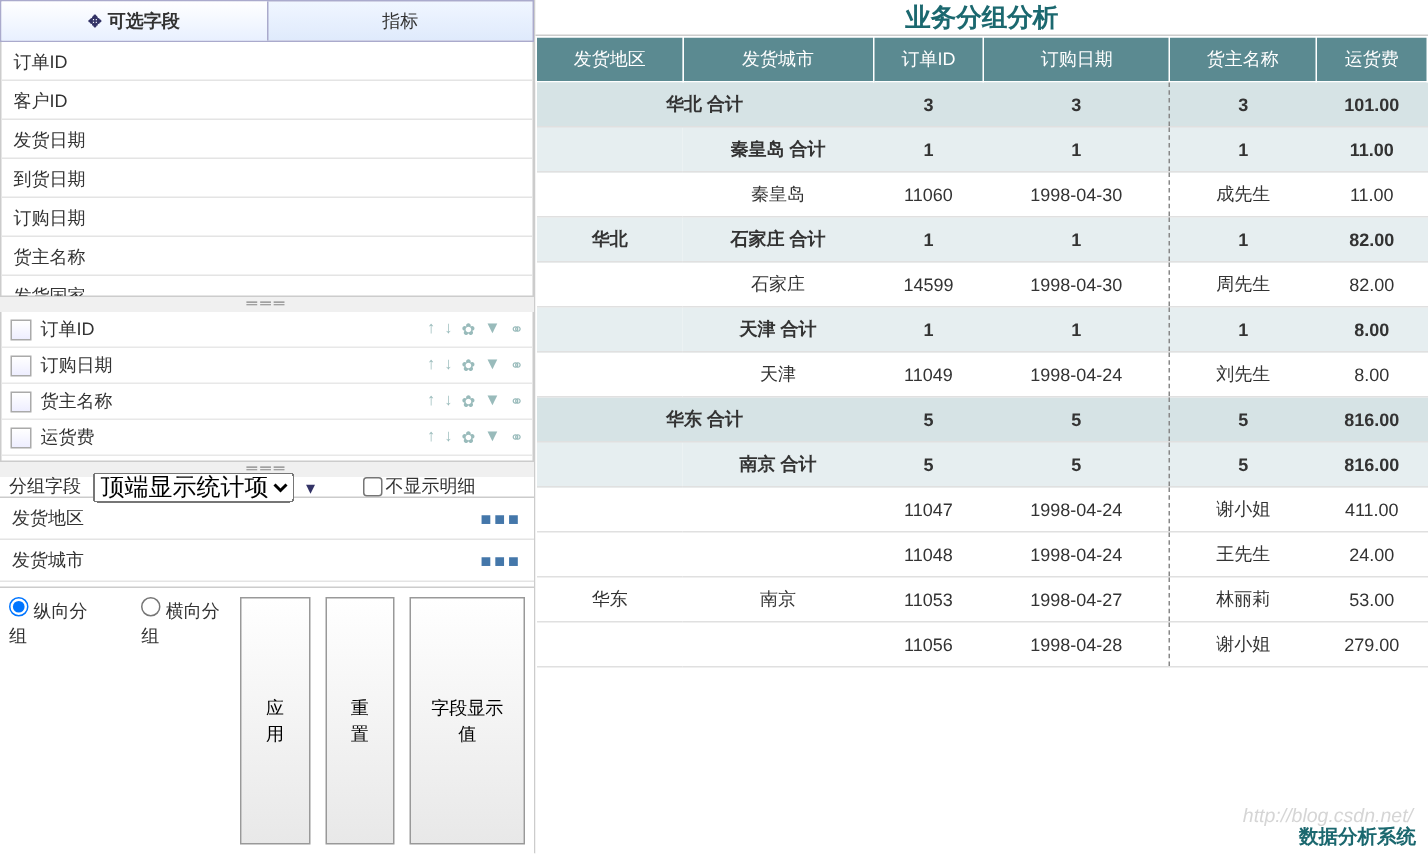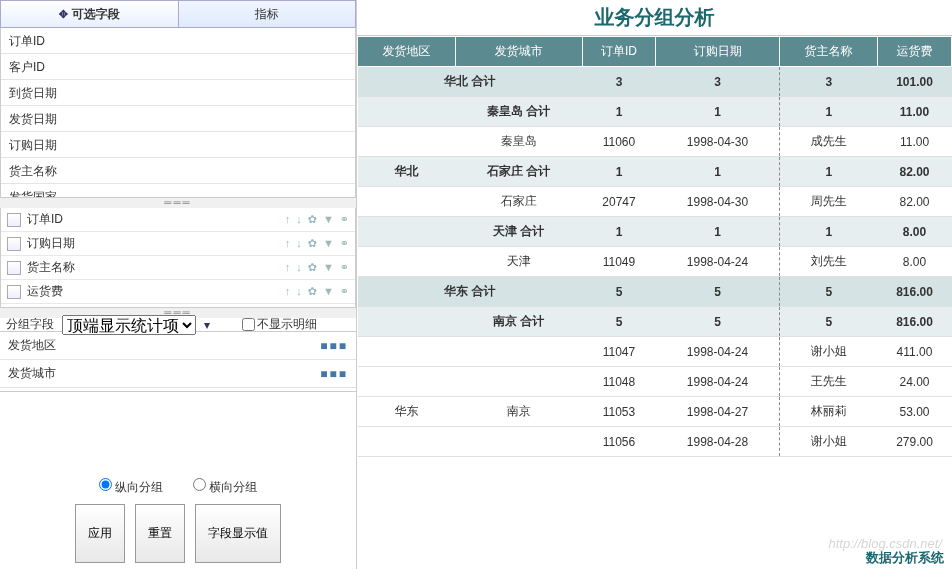--- a/index.html
+++ b/index.html
@@ -34,27 +34,27 @@
 
 .grpheader { height: 14px; display: flex; align-items: center; padding: 0 6px; border-bottom: 1px solid #ccc; gap: 8px; }
 .grpheader select { font-size: 16px; height: 20px; }
 .grpheader label { display: flex; align-items: center; gap: 2px; padding-left: 24px; }
 .grplist { flex: 0 0 60px; border-bottom: 1px solid #ccc; overflow-y: auto; }
 .grprow { height: 28px; display: flex; align-items: center; padding: 0 8px; border-bottom: 1px solid #e4e4e4; }
 .grprow .nm { flex: 1; }
 .grprow .blue { color: #47a; letter-spacing: 2px; font-weight: bold; cursor: pointer; }
 
 
-.bottom { flex: 1; display: flex; flex-direction: column; justify-content: flex-end; padding: 6px; gap: 8px; }
+.bottom { flex: 1; display: flex; flex-direction: row; justify-content: flex-end; padding: 6px; gap: 8px; }
 .radiorow { display: flex; justify-content: center; gap: 30px; }
 .btnrow { display: flex; justify-content: center; gap: 10px; }
 .btnrow button { font-size: 12px; padding: 20px 12px; border: 1px solid #999; background: linear-gradient(#fff,#e8e8e8); cursor: pointer; }
 
 
-.rtitle { height: 36px; display: flex; justify-content: center; align-items: center; color: #1b686f; font-size: 20px; font-weight: bold; border-bottom: 1px solid #ccc; text-align: center; }
+.rtitle { height: 24px; display: flex; justify-content: center; align-items: center; color: #1b686f; font-size: 17px; font-weight: bold; border-bottom: 1px solid #ccc; text-align: center; }
 .tablewrap { flex: 1; overflow: auto; position: relative; }
 table { border-collapse: collapse; width: 100%; }
 th { background: #5b8a91; color: #fff; font-weight: normal; height: 30px; border: 1px solid #fff; font-size: 12px; }
 td { height: 30px; text-align: center; border-bottom: 1px solid #e0e0e0; font-size: 12px; }
 tr.shade td { background: #d6e3e5; font-weight: bold; }
 tr.shade2 td { background: #e6eef0; font-weight: bold; }
 .dashcol { border-left: 1px dashed #888; }
 .footer-r { position: absolute; bottom: 2px; right: 8px; color: #1b686f; font-size: 13px; font-weight: bold; }
 .watermark { position: absolute; bottom: 18px; right: 10px; color: rgba(150,150,150,0.4); font-size: 13px; font-style: italic; pointer-events: none; }
 
@@ -73,22 +73,22 @@
           <span class="move-icon">✥</span>
           <span>可选字段</span>
         </div>
       <div class="tab">
           <span>指标</span>
         </div>
     </div>
     <div class="fieldlist" id="fieldlist">
         <div class="row">订单ID</div>
         <div class="row">客户ID</div>
+        <div class="row">发货日期</div>
         <div class="row">到货日期</div>
-        <div class="row">发货日期</div>
         <div class="row">订购日期</div>
         <div class="row">货主名称</div>
         <div class="row">发货国家</div>
       </div>
     <div class="drag-handle">═══</div>
 
     <div class="deflist" id="deflist">
         <div class="defrow">
           <span class="ic"></span>
           <span class="nm">订单ID</span>
@@ -211,21 +211,21 @@
               <td>华北</td>
               <td>石家庄 合计</td>
               <td>1</td>
               <td>1</td>
               <td class="dashcol">1</td>
               <td>82.00</td>
             </tr>
             <tr>
               <td></td>
               <td>石家庄</td>
-              <td>20747</td>
+              <td>14599</td>
               <td>1998-04-30</td>
               <td class="dashcol">周先生</td>
               <td>82.00</td>
             </tr>
             <tr class="shade2">
               <td></td>
               <td>天津 合计</td>
               <td>1</td>
               <td>1</td>
               <td class="dashcol">1</td>

